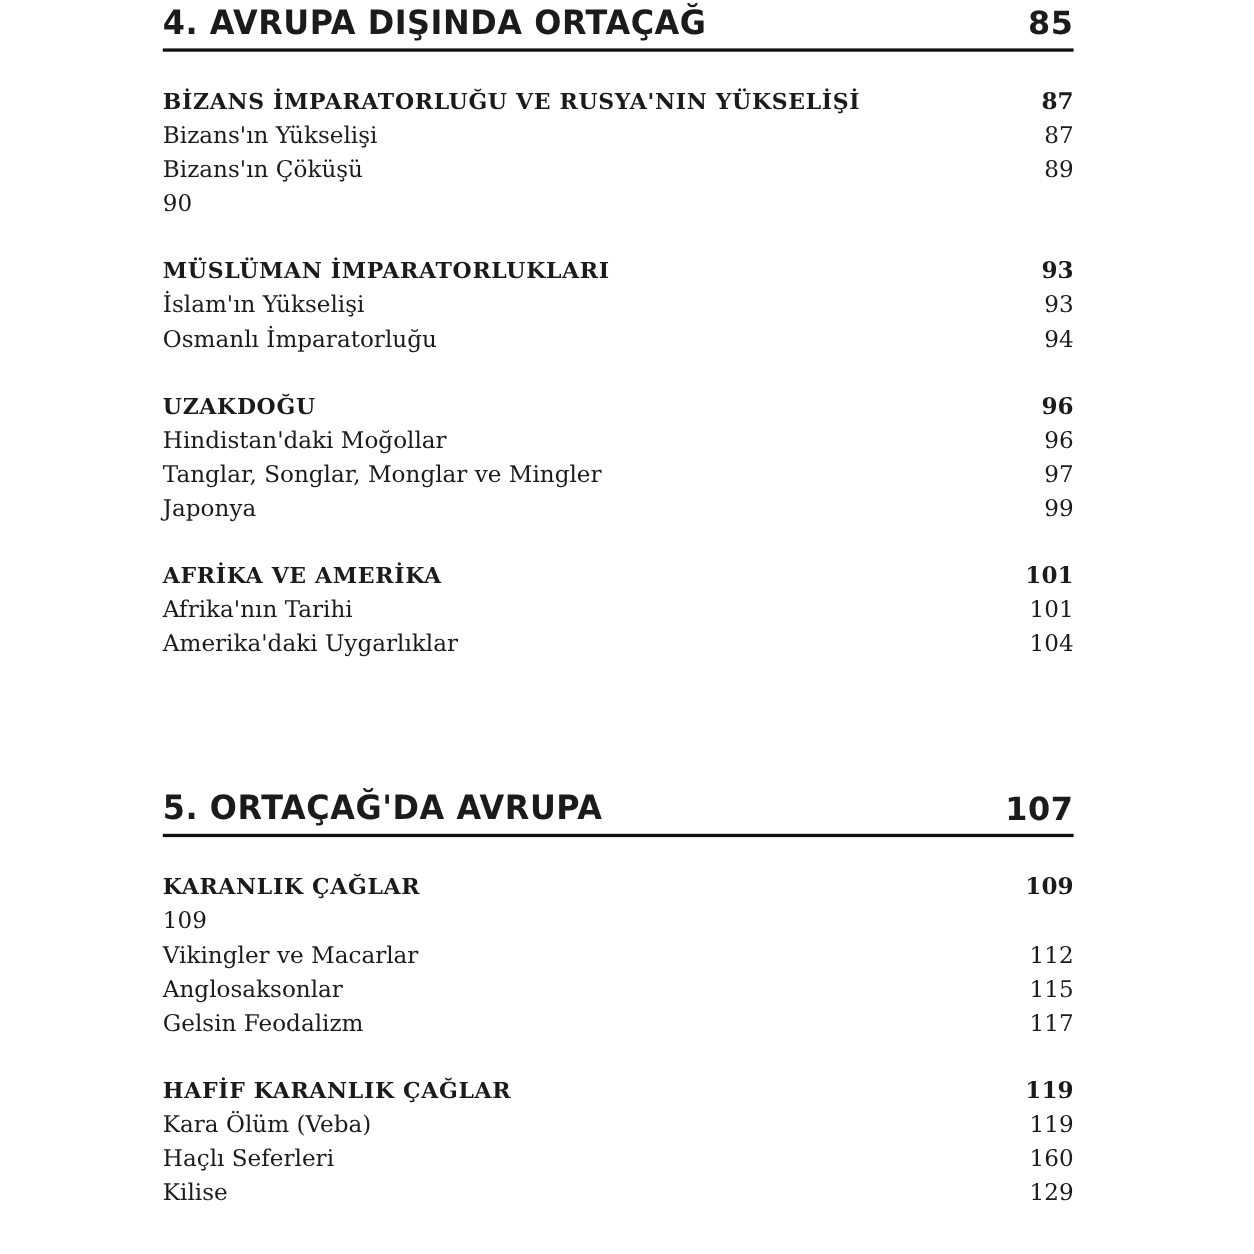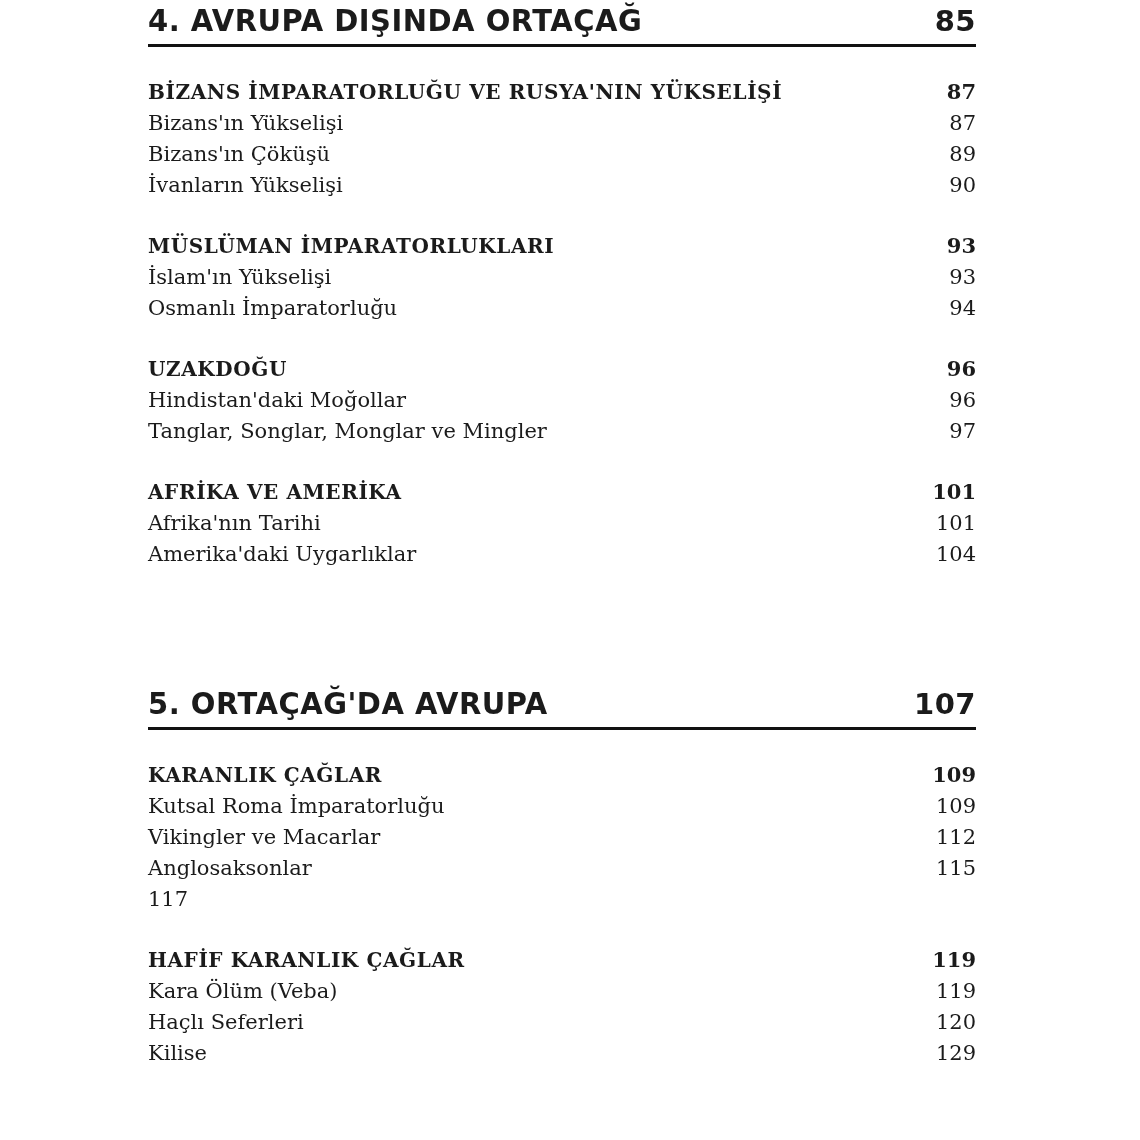--- a/index.html
+++ b/index.html
@@ -80,21 +80,20 @@
           </div>
           <div class="row">
             <span class="entry-label">Bizans'ın Yükselişi</span>
             <span class="page-num">87</span>
           </div>
           <div class="row">
             <span class="entry-label">Bizans'ın Çöküşü</span>
             <span class="page-num">89</span>
           </div>
           <div class="row">
-            <span class="entry-label">İvanların Yükselişi</span>
             <span class="page-num">90</span>
           </div>
         </div>
 
         <div class="section">
           <div class="row section-heading-row">
             <span class="entry-label">MÜSLÜMAN İMPARATORLUKLARI</span>
             <span class="page-num">93</span>
           </div>
           <div class="row">
@@ -112,20 +111,24 @@
             <span class="entry-label">UZAKDOĞU</span>
             <span class="page-num">96</span>
           </div>
           <div class="row">
             <span class="entry-label">Hindistan'daki Moğollar</span>
             <span class="page-num">96</span>
           </div>
           <div class="row">
             <span class="entry-label">Tanglar, Songlar, Monglar ve Mingler</span>
             <span class="page-num">97</span>
+          </div>
+          <div class="row">
+            <span class="entry-label">Japonya</span>
+            <span class="page-num">99</span>
           </div>
         </div>
 
         <div class="section">
           <div class="row section-heading-row">
             <span class="entry-label">AFRİKA VE AMERİKA</span>
             <span class="page-num">101</span>
           </div>
           <div class="row">
             <span class="entry-label">Afrika'nın Tarihi</span>
@@ -146,48 +149,48 @@
         <span class="page-num">107</span>
       </div>
       <div class="sections">
 
         <div class="section">
           <div class="row section-heading-row">
             <span class="entry-label">KARANLIK ÇAĞLAR</span>
             <span class="page-num">109</span>
           </div>
           <div class="row">
-            <span class="entry-label">Kutsal Roma İmparatorluğu</span>
             <span class="page-num">109</span>
           </div>
           <div class="row">
             <span class="entry-label">Vikingler ve Macarlar</span>
             <span class="page-num">112</span>
           </div>
           <div class="row">
             <span class="entry-label">Anglosaksonlar</span>
             <span class="page-num">115</span>
           </div>
           <div class="row">
+            <span class="entry-label">Gelsin Feodalizm</span>
             <span class="page-num">117</span>
           </div>
         </div>
 
         <div class="section">
           <div class="row section-heading-row">
             <span class="entry-label">HAFİF KARANLIK ÇAĞLAR</span>
             <span class="page-num">119</span>
           </div>
           <div class="row">
             <span class="entry-label">Kara Ölüm (Veba)</span>
             <span class="page-num">119</span>
           </div>
           <div class="row">
             <span class="entry-label">Haçlı Seferleri</span>
-            <span class="page-num">120</span>
+            <span class="page-num">160</span>
           </div>
           <div class="row">
             <span class="entry-label">Kilise</span>
             <span class="page-num">129</span>
           </div>
         </div>
 
       </div>
     </section>
 

